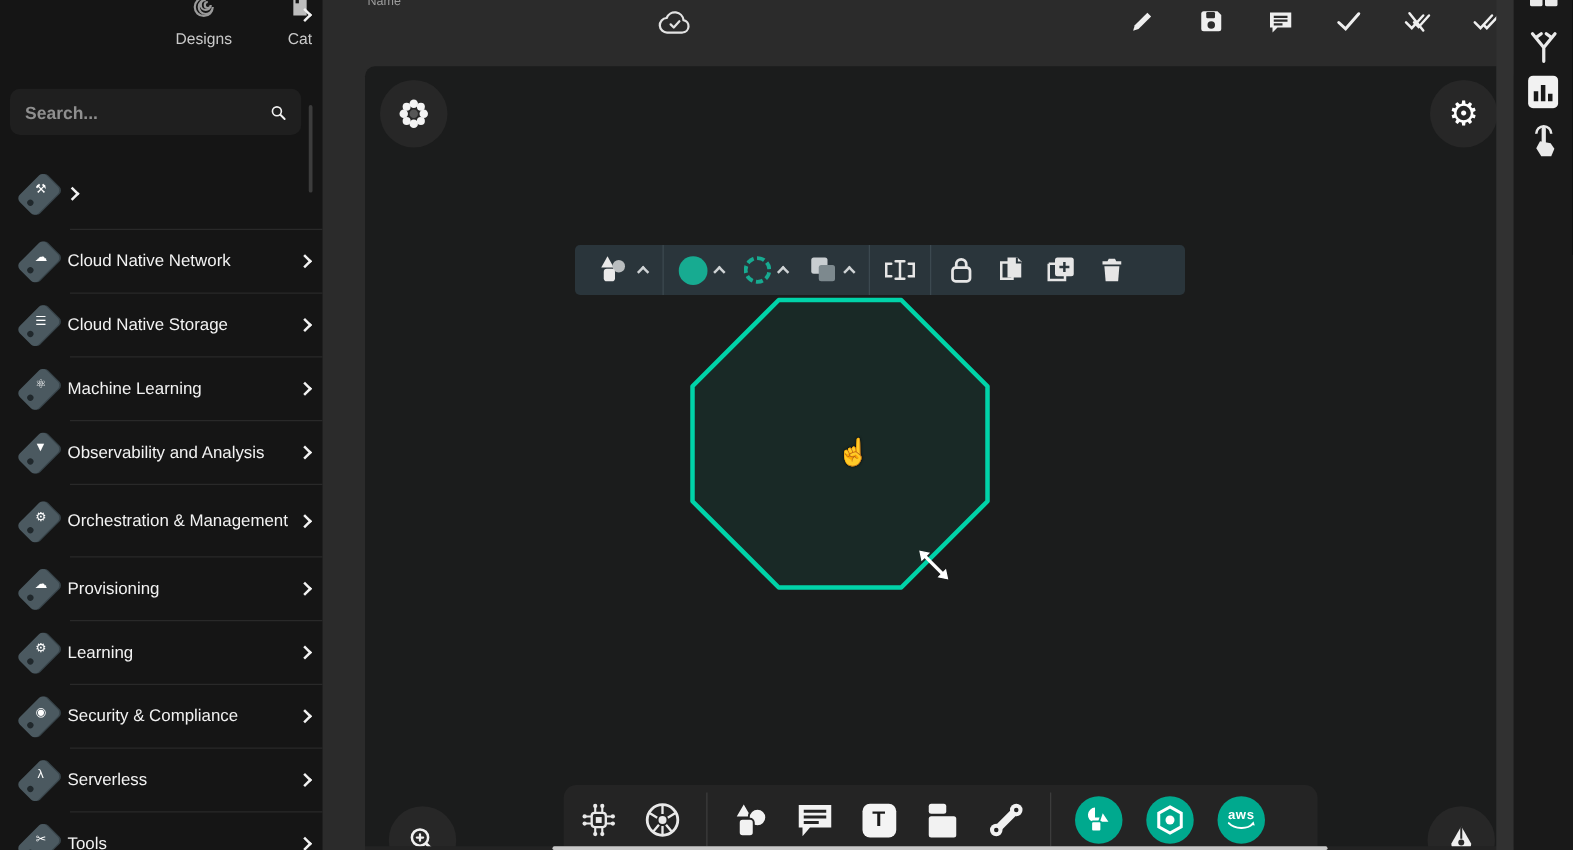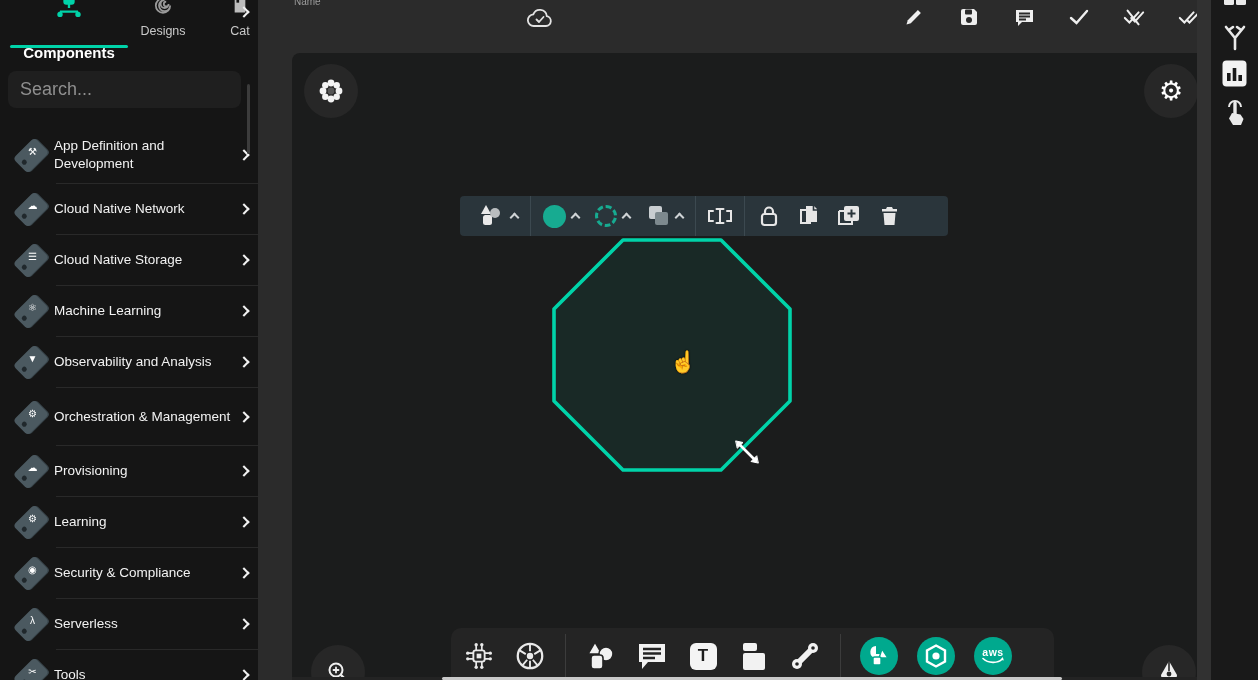--- a/index.html
+++ b/index.html
@@ -17,21 +17,21 @@
   .tab-designs { left:132px; top:0; width:62px; }
   .tab-cat { left:219px; top:0; width:42px; }
   .tab-minor .tab-label { font-size:12.5px; color:#c9c9c9; margin-top:6px; }
   .tab-icon { height:18px; display:flex; justify-content:center; overflow:hidden; }
   .tabs-more { position:absolute; left:240px; top:8px; }
 
   .chev { display:inline-block; width:8px; height:8px; border-top:2.4px solid #f2f2f2; border-right:2.4px solid #f2f2f2; transform:rotate(45deg); }
   .caret-up { display:inline-block; width:7px; height:7px; border-top:2.2px solid #cfd3d5; border-right:2.2px solid #cfd3d5; transform:rotate(-45deg); margin-left:6px; margin-top:3px; }
 
   .searchbox { position:absolute; left:8px; top:71px; width:233px; height:37px; background:#1f1f1f; border-radius:8px; display:flex; align-items:center; padding:0 12px; }
-  .searchbox input { flex:1; background:transparent; border:none; outline:none; color:#f97316; font-size:18px; font-family:"Liberation Sans",sans-serif; }
+  .searchbox input { flex:1; background:transparent; border:none; outline:none; color:#f97316; font-size:14px; font-family:"Liberation Sans",sans-serif;font-weight:bold; }
   .searchbox input::placeholder { color:#8f8f8f; }
 
   .cat-list { position:absolute; left:0; top:126px; width:258px; }
   .cat-row { display:flex; align-items:center; height:50px; padding:0 10px 0 8px; cursor:pointer; }
   .cat-row.tall { height:57px; }
   .cat-divider { height:1px; background:#292929; margin-left:56px; }
   .cat-label { flex:1; color:#f2f2f2; font-size:13.5px; line-height:1.3; padding-right:6px; }
   .tagwrap { width:46px; height:44px; position:relative; flex:0 0 46px; }
   .tag { position:absolute; left:8px; top:12px; width:30px; height:21px; background:#4b5960; border-radius:4px; transform:rotate(-45deg); box-shadow:1px 1px 0 #38444a; }
   .tag .hole { position:absolute; left:3px; top:8px; width:5px; height:5px; border-radius:50%; background:#20282c; }
@@ -90,34 +90,20 @@
   .rail-icon { position:absolute; left:0; width:47px; display:flex; justify-content:center; cursor:pointer; }
   svg { display:block; }
 </style>
 </head>
 <body>
 
 <div id="app">
 
   <div class="sidebar">
     <div class="tabs">
-      <div class="tab tab-components">
-        <div class="tab-icon">
-          <svg width="34" height="18" viewBox="0 0 34 20">
-              <g stroke="#00d3a9" stroke-width="2.6" fill="none">
-                <rect x="12" y="-6" width="10" height="10" rx="2" fill="#00d3a9"></rect>
-                <path d="M17 4v5M7 13h20M7 13v3M27 13v3"></path>
-                <circle cx="7" cy="16" r="3" fill="#00d3a9" stroke="none"></circle>
-                <circle cx="27" cy="16" r="3" fill="#00d3a9" stroke="none"></circle>
-              </g>
-            </svg>
-        </div>
-        <div class="tab-label">Components</div>
-        <div class="tab-underline"></div>
-      </div>
       <div class="tab tab-minor tab-designs">
         <div class="tab-icon">
           <svg width="24" height="16" viewBox="0 0 24 20">
               <path d="M12 -2a9 9 0 1 0 9 9 7 7 0 1 1-7-7 5 5 0 1 0 5 5 3 3 0 1 1-3-3" fill="none" stroke="#9a9a9a" stroke-width="2.2"></path>
             </svg>
         </div>
         <div class="tab-label">Designs</div>
       </div>
       <div class="tab tab-minor tab-cat">
         <div class="tab-icon">
@@ -140,21 +126,20 @@
     </div>
 
     <div class="cat-list">
       <div class="cat-row tall">
         <span class="tagwrap">
             <span class="tag">
               <i class="hole"></i>
               <b class="tg">⚒</b>
             </span>
           </span>
-        <span class="cat-label">App Definition and Development</span>
         <span class="chev"></span>
       </div>
       <div class="cat-divider"></div>
       <div class="cat-row">
         <span class="tagwrap">
             <span class="tag">
               <i class="hole"></i>
               <b class="tg">☁</b>
             </span>
           </span>

